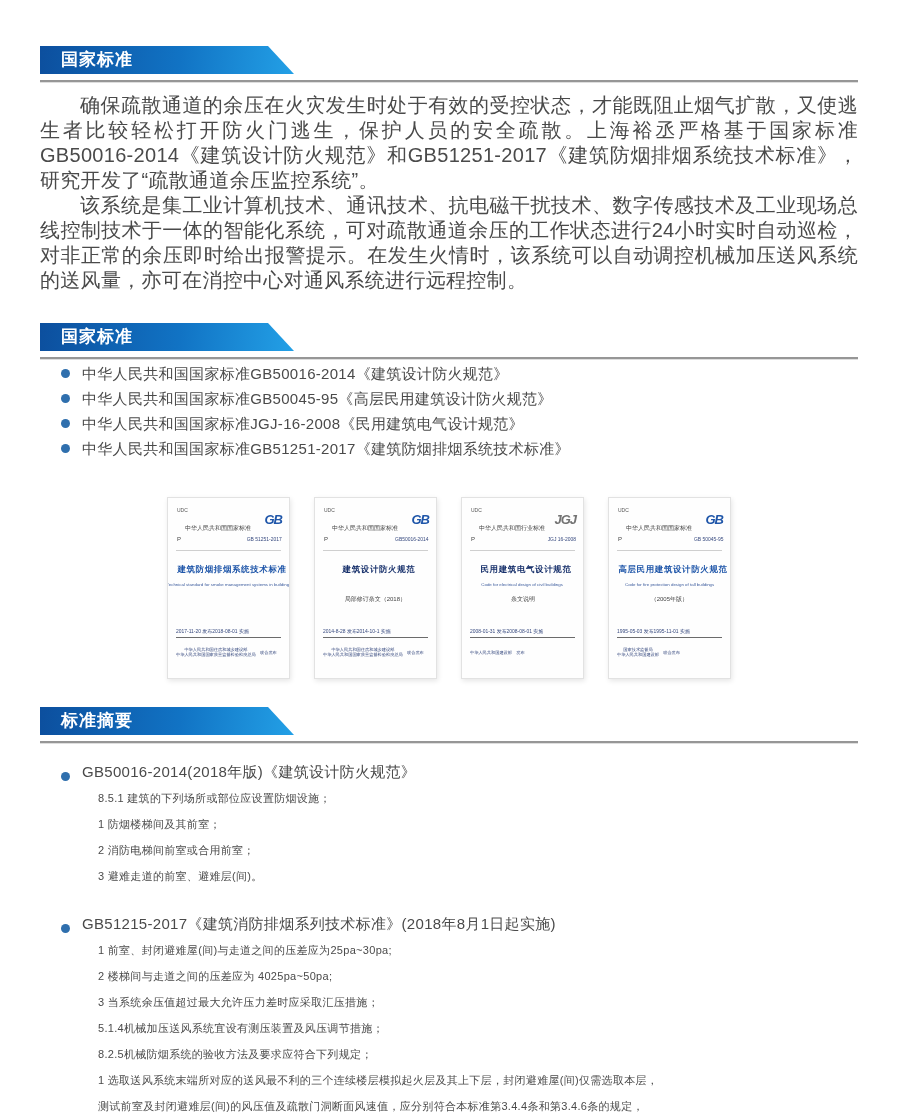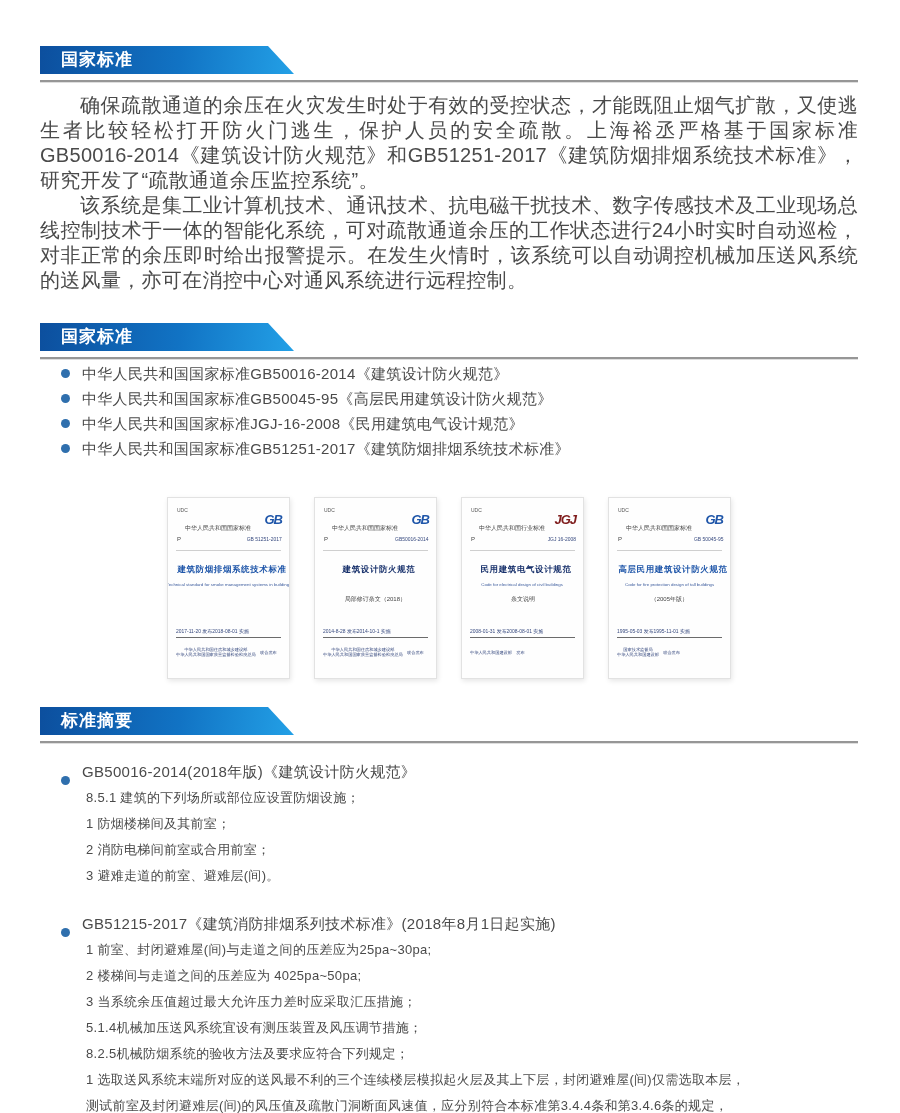--- a/index.html
+++ b/index.html
@@ -48,22 +48,22 @@
   .cv-en   { top:80px; left:0; right:0; justify-content:center; } .cv-en>i { font-size:11px; transform:scale(.4); color:#3a5a9c; }
   .cv-extra{ top:93px; left:0; right:0; justify-content:center; } .cv-extra>i { font-size:12px; transform:scale(.5); color:#444; }
   .cv-dates{ bottom:40px; left:8px; right:8px; height:10px; border-bottom:1px solid #6b6b6b; }
   .cv-dates>i { width:222%; transform:scale(.45); transform-origin:0 0; display:flex; justify-content:space-between; font-size:11px; color:#35487e; }
   .cv-pub  { bottom:8px; left:8px; right:8px; height:22px; }
   .cv-pub>i { width:238%; transform:scale(.42); transform-origin:0 0; display:flex; align-items:center; gap:10px; font-size:10px; color:#35487e; }
   .pubcol  { display:flex; flex-direction:column; line-height:12px; text-align:center; }
   
   .block { margin-top:16px; }
   .block + .block { margin-top:22px; }
-  .b-head { display:flex; align-items:flex-end; font-size:15px; line-height:26px; letter-spacing:.3px; }
-  .b-line { font-size:13px; line-height:26px; margin-left:46px; letter-spacing:.3px; }
+  .b-head { display:flex; align-items:center; font-size:15px; line-height:26px; letter-spacing:.3px; }
+  .b-line { font-size:11px; line-height:26px; margin-left:58px; letter-spacing:.3px; }
   .sec { margin-top:28px; }
   .sec-std { margin-top:30px; }
 </style>
 </head>
 <body>
 
 <div>
   <div class="banner">国家标准</div>
   <div class="rule"></div>
   <div class="intro" id="intro-paragraphs">
@@ -168,21 +168,21 @@
           </i>
         </div>
       </div>
       <div class="cover">
         <div class="t cv-udc">
           <i>UDC</i>
         </div>
         <div class="t cv-org">
           <i>中华人民共和国行业标准</i>
         </div>
-        <div class="t cv-logo" style="color: #7f1d1d;">JGJ</div>
+        <div class="t cv-logo" style="color: #737373;">JGJ</div>
         <div class="t cv-p">
           <i>P</i>
         </div>
         <div class="t cv-code">
           <i>JGJ 16-2008</i>
         </div>
         <div class="cv-hr"></div>
         <div class="t cv-title">
           <i style="color: rgb(23, 48, 107);">民用建筑电气设计规范</i>
         </div>

